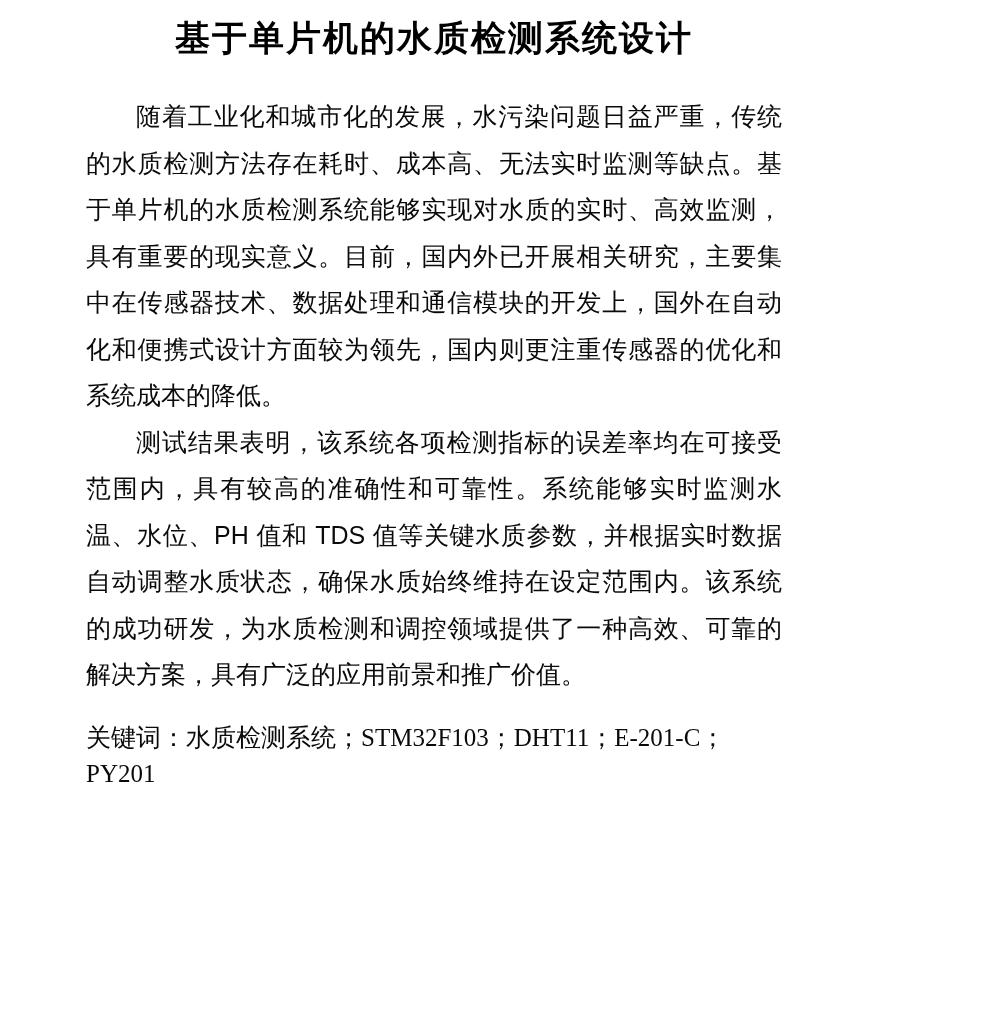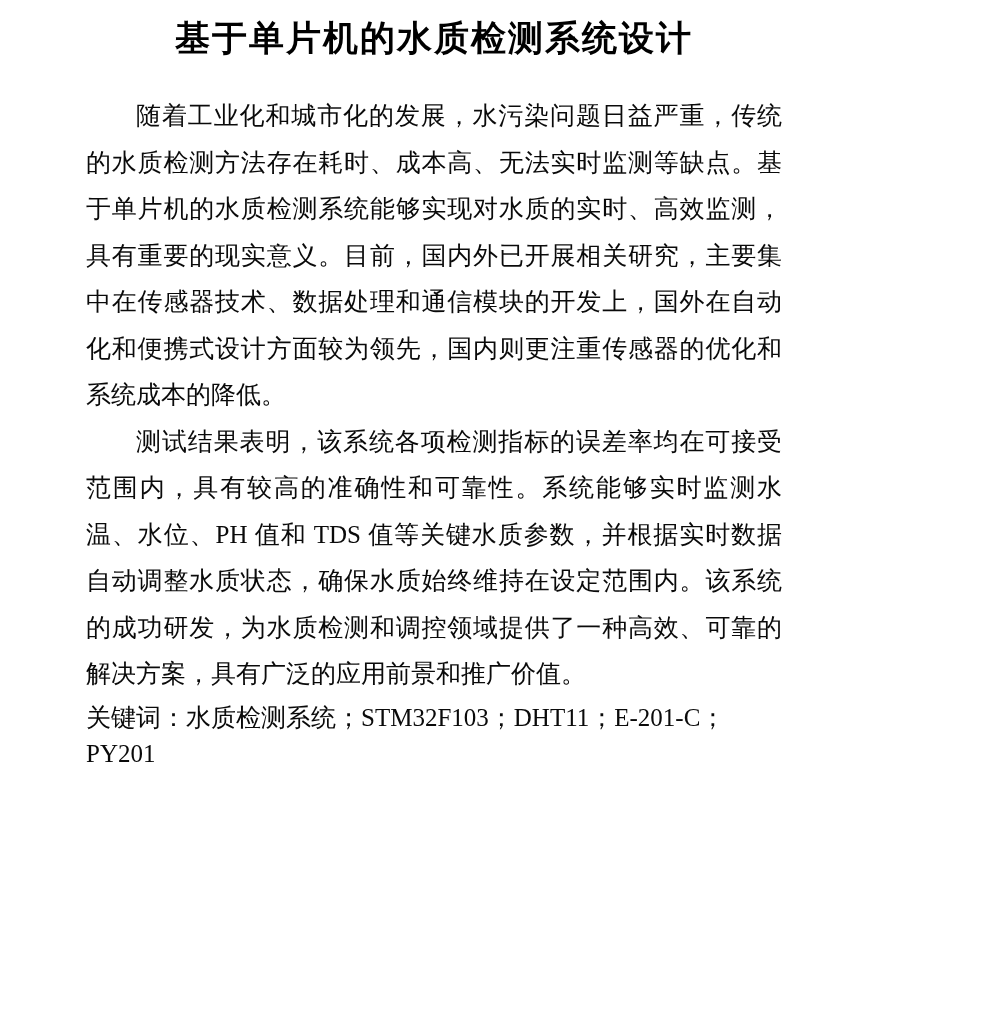--- a/index.html
+++ b/index.html
@@ -33,33 +33,33 @@
     text-align: center;
     font-family: "Liberation Sans", "DejaVu Sans", sans-serif;
     font-weight: bold;
     font-size: 30px;
     line-height: 38px;
     letter-spacing: 2px;
     color: #000000;
   }
   .abstract-body {
     margin-top: 32px;
-    font-family: Liberation Serif, serif;
+    font-family: Liberation Sans, sans-serif;
     font-size: 25px;
     line-height: 46.5px;
     text-align: justify;
     color: #0a0a0a;
   }
   .abstract-body p {
     margin: 0;
     padding: 0;
     text-indent: 2em;
   }
   .keywords {
-    margin: 2px 0 0 0;
+    margin: 22px 0 0 0;
     font-family: "Liberation Serif", "DejaVu Serif", serif;
     font-size: 25px;
     line-height: 36px;
     color: #0a0a0a;
   }
 </style>
 </head>
 <body>
 
 <div class="page">

